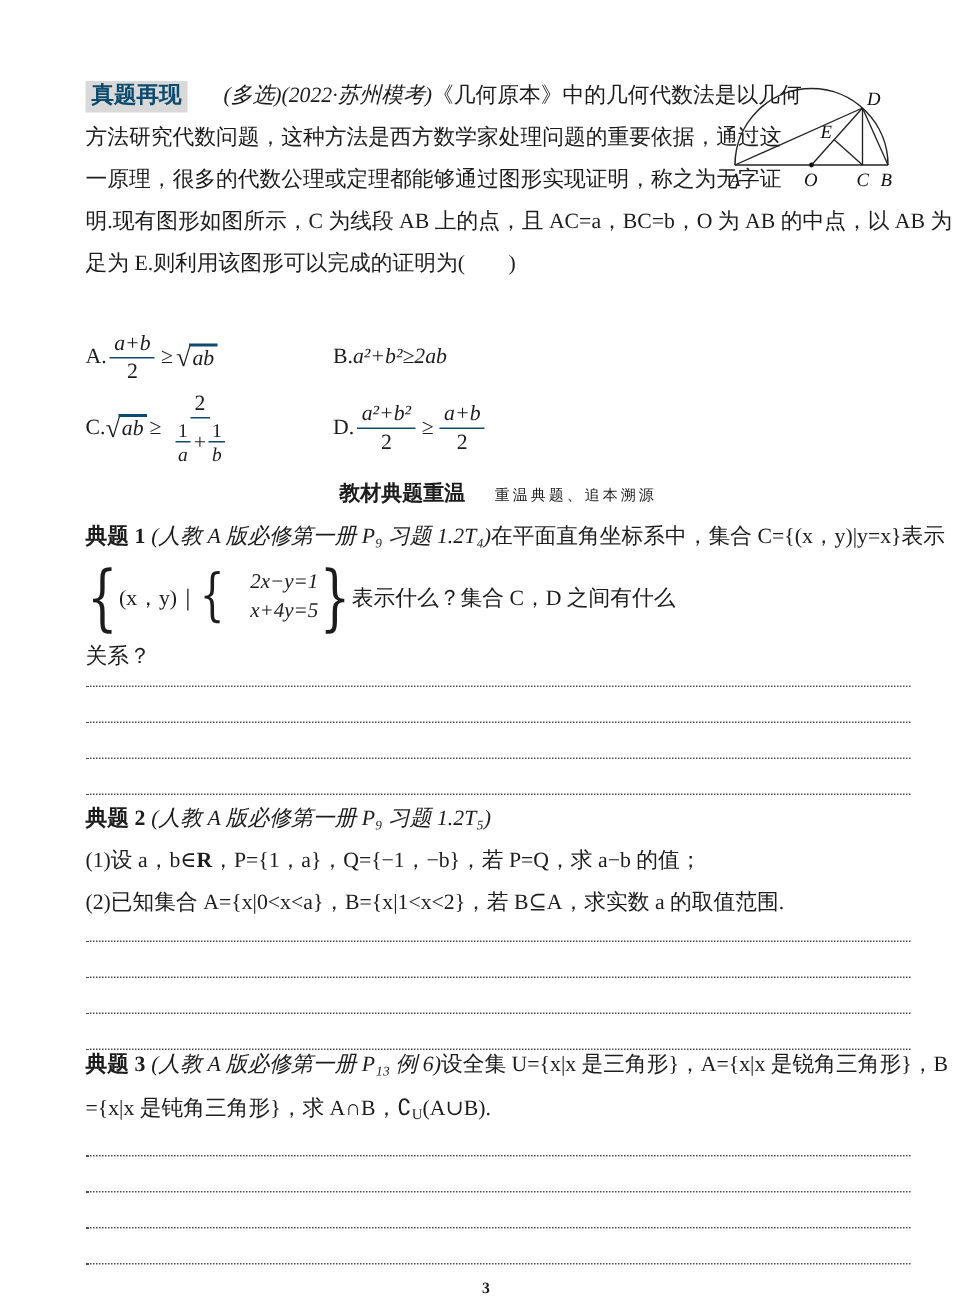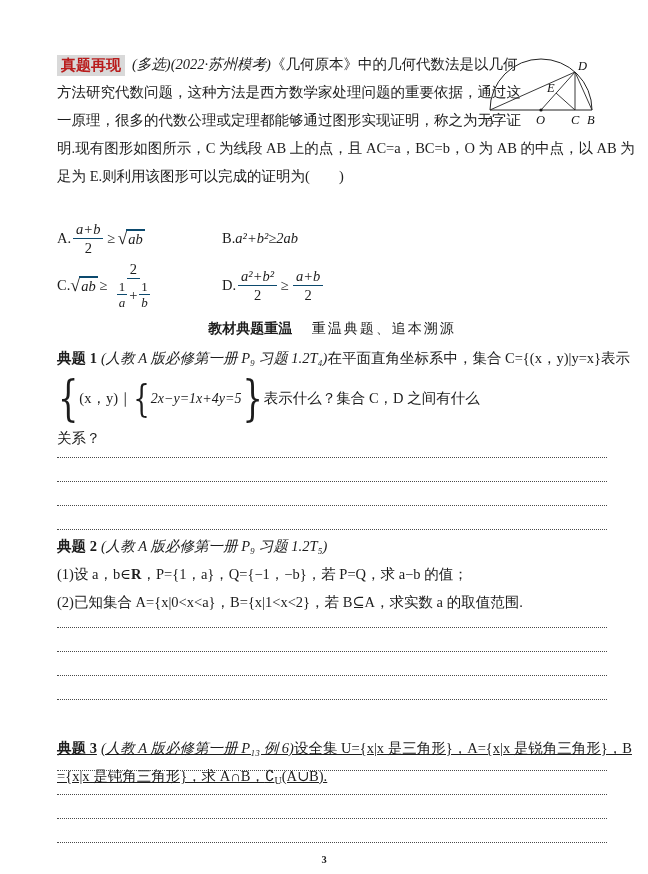--- a/index.html
+++ b/index.html
@@ -7,23 +7,23 @@
     width:648px; height:874px; background:#ffffff; color:#1c1c1c;
     font-family:"Liberation Serif","DejaVu Serif",serif;
     font-size:14.5px;
     position:relative; overflow:hidden;
   }
   .abs { position:absolute; }
   .line { height:28px; line-height:28px; white-space:nowrap; }
 
   
   .badge {
-    display:inline-block; background:#d9d9d9; color:#b91c1c;
+    display:inline-block; background:#d9d9d9; color:#0c4a6e;
     font-weight:700; padding:0 4px; line-height:21px; height:21px;
-    vertical-align:middle; margin-right:7px; font-size:15px;
+    vertical-align:middle; margin-right:24px; font-size:15px;
   }
   .cite { font-style:italic; }
   .tag  { font-weight:700; margin-right:4px; }
   .boldR { font-weight:700; }
 
   
   #figure { left:484px; top:48px; width:160px; height:80px; }
   #figure text { font-family:"Liberation Serif","DejaVu Serif",serif; font-style:italic; font-size:12.5px; fill:#111; }
 
   
@@ -39,35 +39,35 @@
   .frac.small .num, .frac.small .den { line-height:15px; font-size:13px; padding:0 2px; }
   .den-cluster { display:inline-flex; align-items:center; }
 
   .sqrt { display:inline-flex; align-items:flex-start; }
   .sqrt .rad { font-size:18px; line-height:18px; margin-right:-1px; font-style:normal; }
   .sqrt .body { border-top:2px solid #0c4a6e; line-height:16px; padding:0 2px; font-style:italic; }
 
   
   #section-header { left:57px; top:316px; width:550px; text-align:center; height:24px; line-height:24px; }
   .sec-title { font-weight:700; font-size:14px; font-family:"Liberation Sans","DejaVu Sans",sans-serif; }
-  .sec-sub { font-size:14px; margin-left:16px; letter-spacing:2px; }
+  .sec-sub { font-size:10px; margin-left:16px; letter-spacing:2px; }
 
   
   .tall-line { display:flex; align-items:center; height:52px; white-space:nowrap; }
   .big-brace {
     display:inline-block; font-size:32px; line-height:32px; font-weight:400;
     transform:scaleY(1.5); transform-origin:center; padding:0 1px;
     font-family:"DejaVu Serif",serif;
   }
   .sys-brace {
     display:inline-block; font-size:26px; line-height:26px;
     transform:scaleY(1.45); transform-origin:center; padding:0 1px;
     font-family:"DejaVu Serif",serif;
   }
-  .eq-stack { display:inline-flex; flex-direction:row; }
+  .eq-stack { display:inline-flex; flex-direction:column;margin-left:16px; }
   .eq-stack span { line-height:19px; font-size:14px; font-style:italic; }
 
   
   .dots { left:57px; width:550px; }
   .dots div { height:23px; border-bottom:1.5px dotted #4a4a4a; }
 
   sub.cset { font-size:10px; vertical-align:-3px; }
   .comp { font-family:"DejaVu Sans",sans-serif; font-size:15px; }
 
   #page-num { left:0; top:854px; width:648px; text-align:center; font-size:10.5px; font-weight:700; }
@@ -199,21 +199,21 @@
   <div class="line">(2)已知集合 A={x|0&lt;x&lt;a}，B={x|1&lt;x&lt;2}，若 B⊆A，求实数 a 的取值范围.</div>
 </div>
 
 <div class="abs dots" style="top:604px;">
   <div></div>
   <div></div>
   <div></div>
   <div></div>
 </div>
 
-<div class="abs" style="left:57px; top:734px; width:550px;text-decoration:underline;">
+<div class="abs" style="left:57px; top:696px; width:550px;">
   <div class="line">
     <span class="tag">典题 3</span><span class="cite">(人教 A 版必修第一册 P₁₃ 例 6)</span><span>设全集 U={x|x 是三角形}，A={x|x 是锐角三角形}，B</span>
   </div>
   <div class="line">
     <span>={x|x 是钝角三角形}，求 A∩B，</span><span class="comp">∁</span><sub class="cset">U</sub><span>(A∪B).</span>
   </div>
 </div>
 
 <div class="abs dots" style="top:747px;">
   <div></div>

